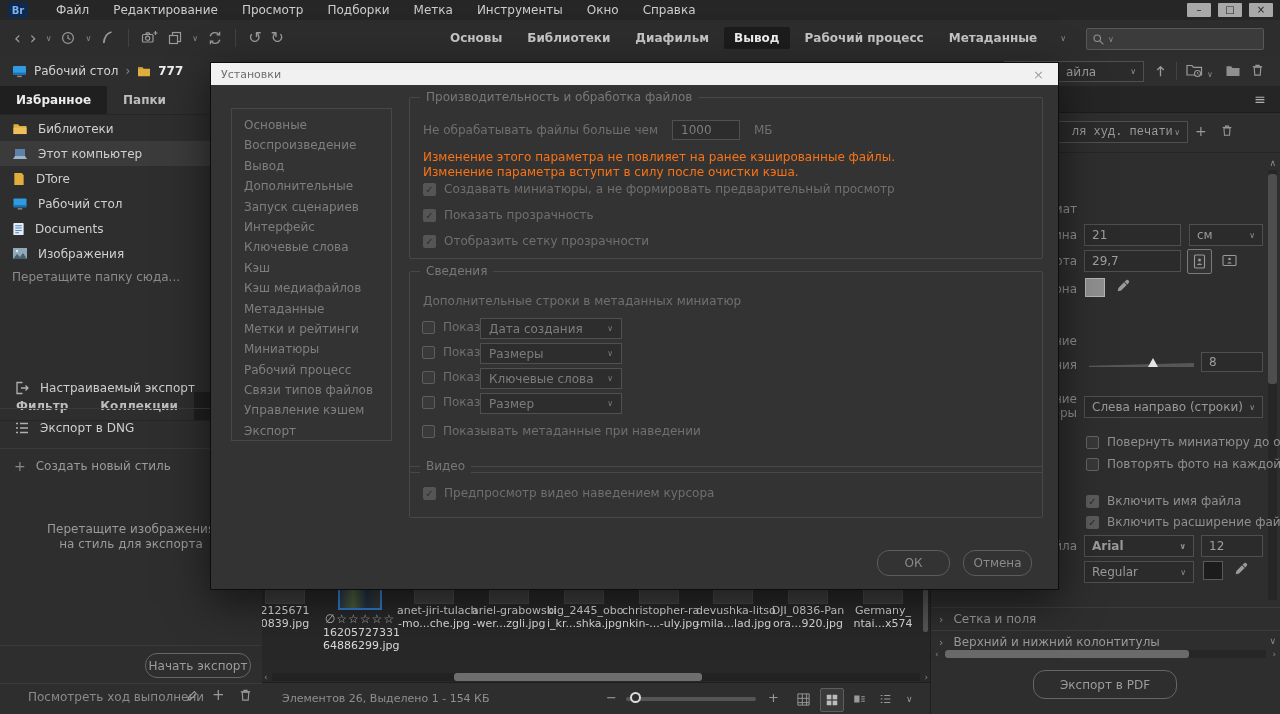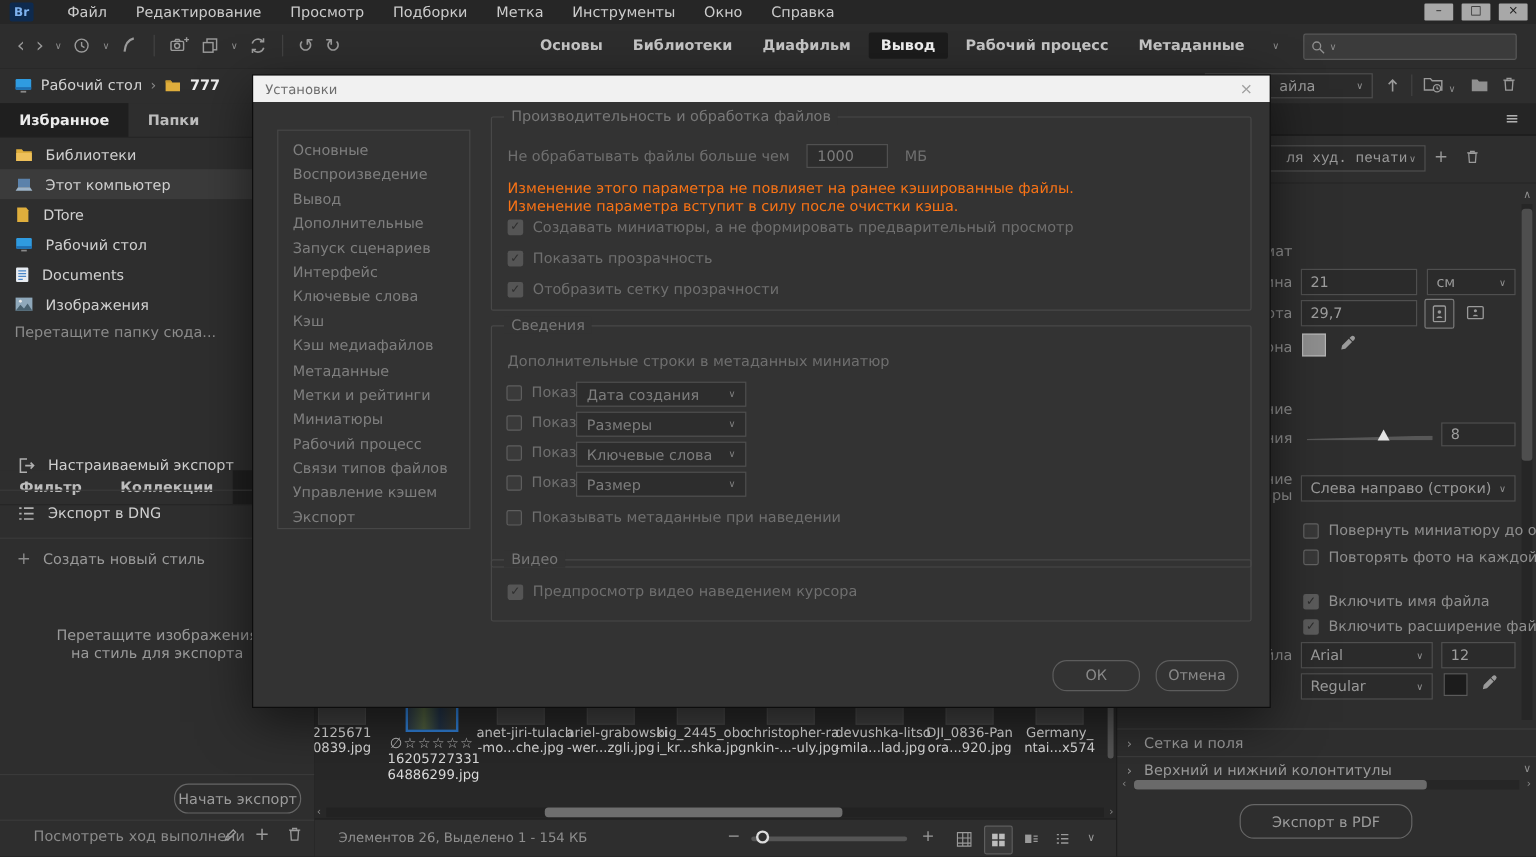--- a/index.html
+++ b/index.html
@@ -536,21 +536,21 @@
     <div class="cbrow" style="left:155px;top:408px;">
       <span class="cb ck">✓</span>
       <span>Включить имя файла</span>
     </div>
     <div class="cbrow" style="left:155px;top:429px;">
       <span class="cb ck">✓</span>
       <span>Включить расширение файлов</span>
     </div>
 
     <div class="flabel" style="left:70px;top:453px;">йла</div>
-    <div class="dd r" style="left:153px;top:449px;width:110px;height:22px;">
+    <div class="dd r" style="left:153px;top:449px;width:110px;height:22px;font-weight:bold;">
         <span>Arial</span>
         <span class="chev">∨</span>
       </div>
     <div class="inp r" style="left:270px;top:449px;width:62px;height:22px;">
         <span>12</span>
       </div>
     <div class="dd r" style="left:153px;top:475px;width:110px;height:22px;">
         <span>Regular</span>
         <span class="chev">∨</span>
       </div>

